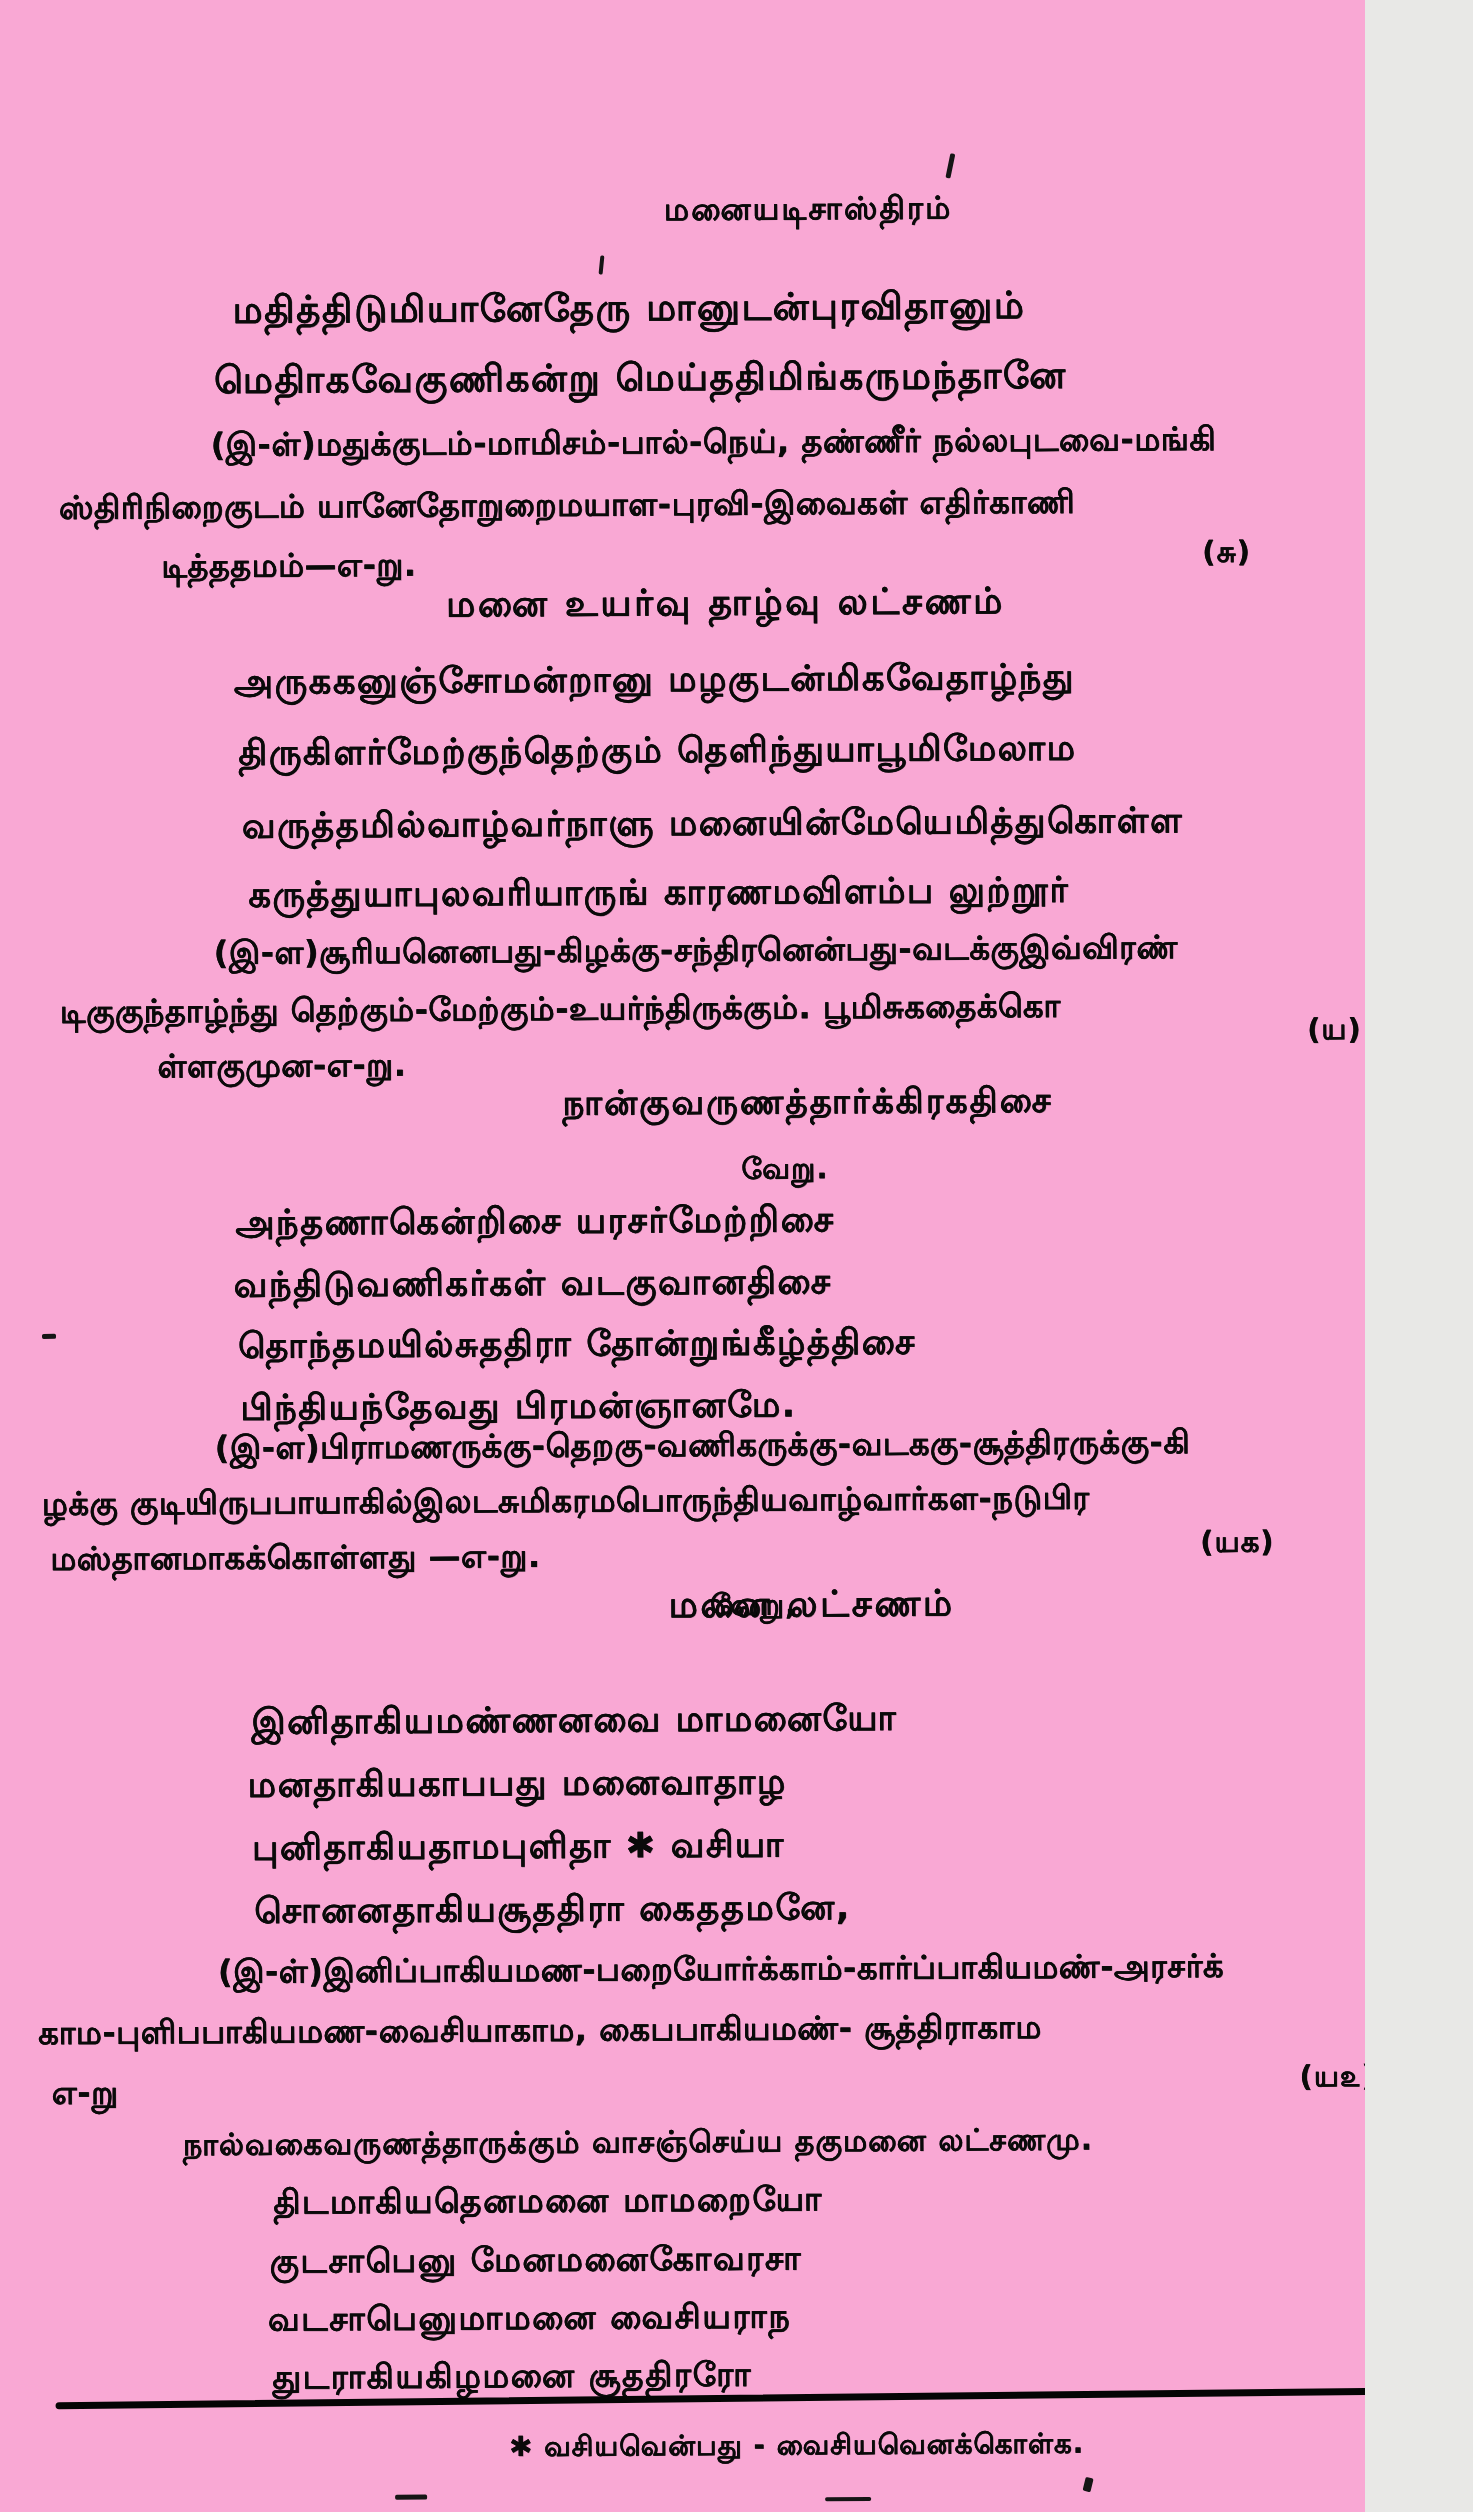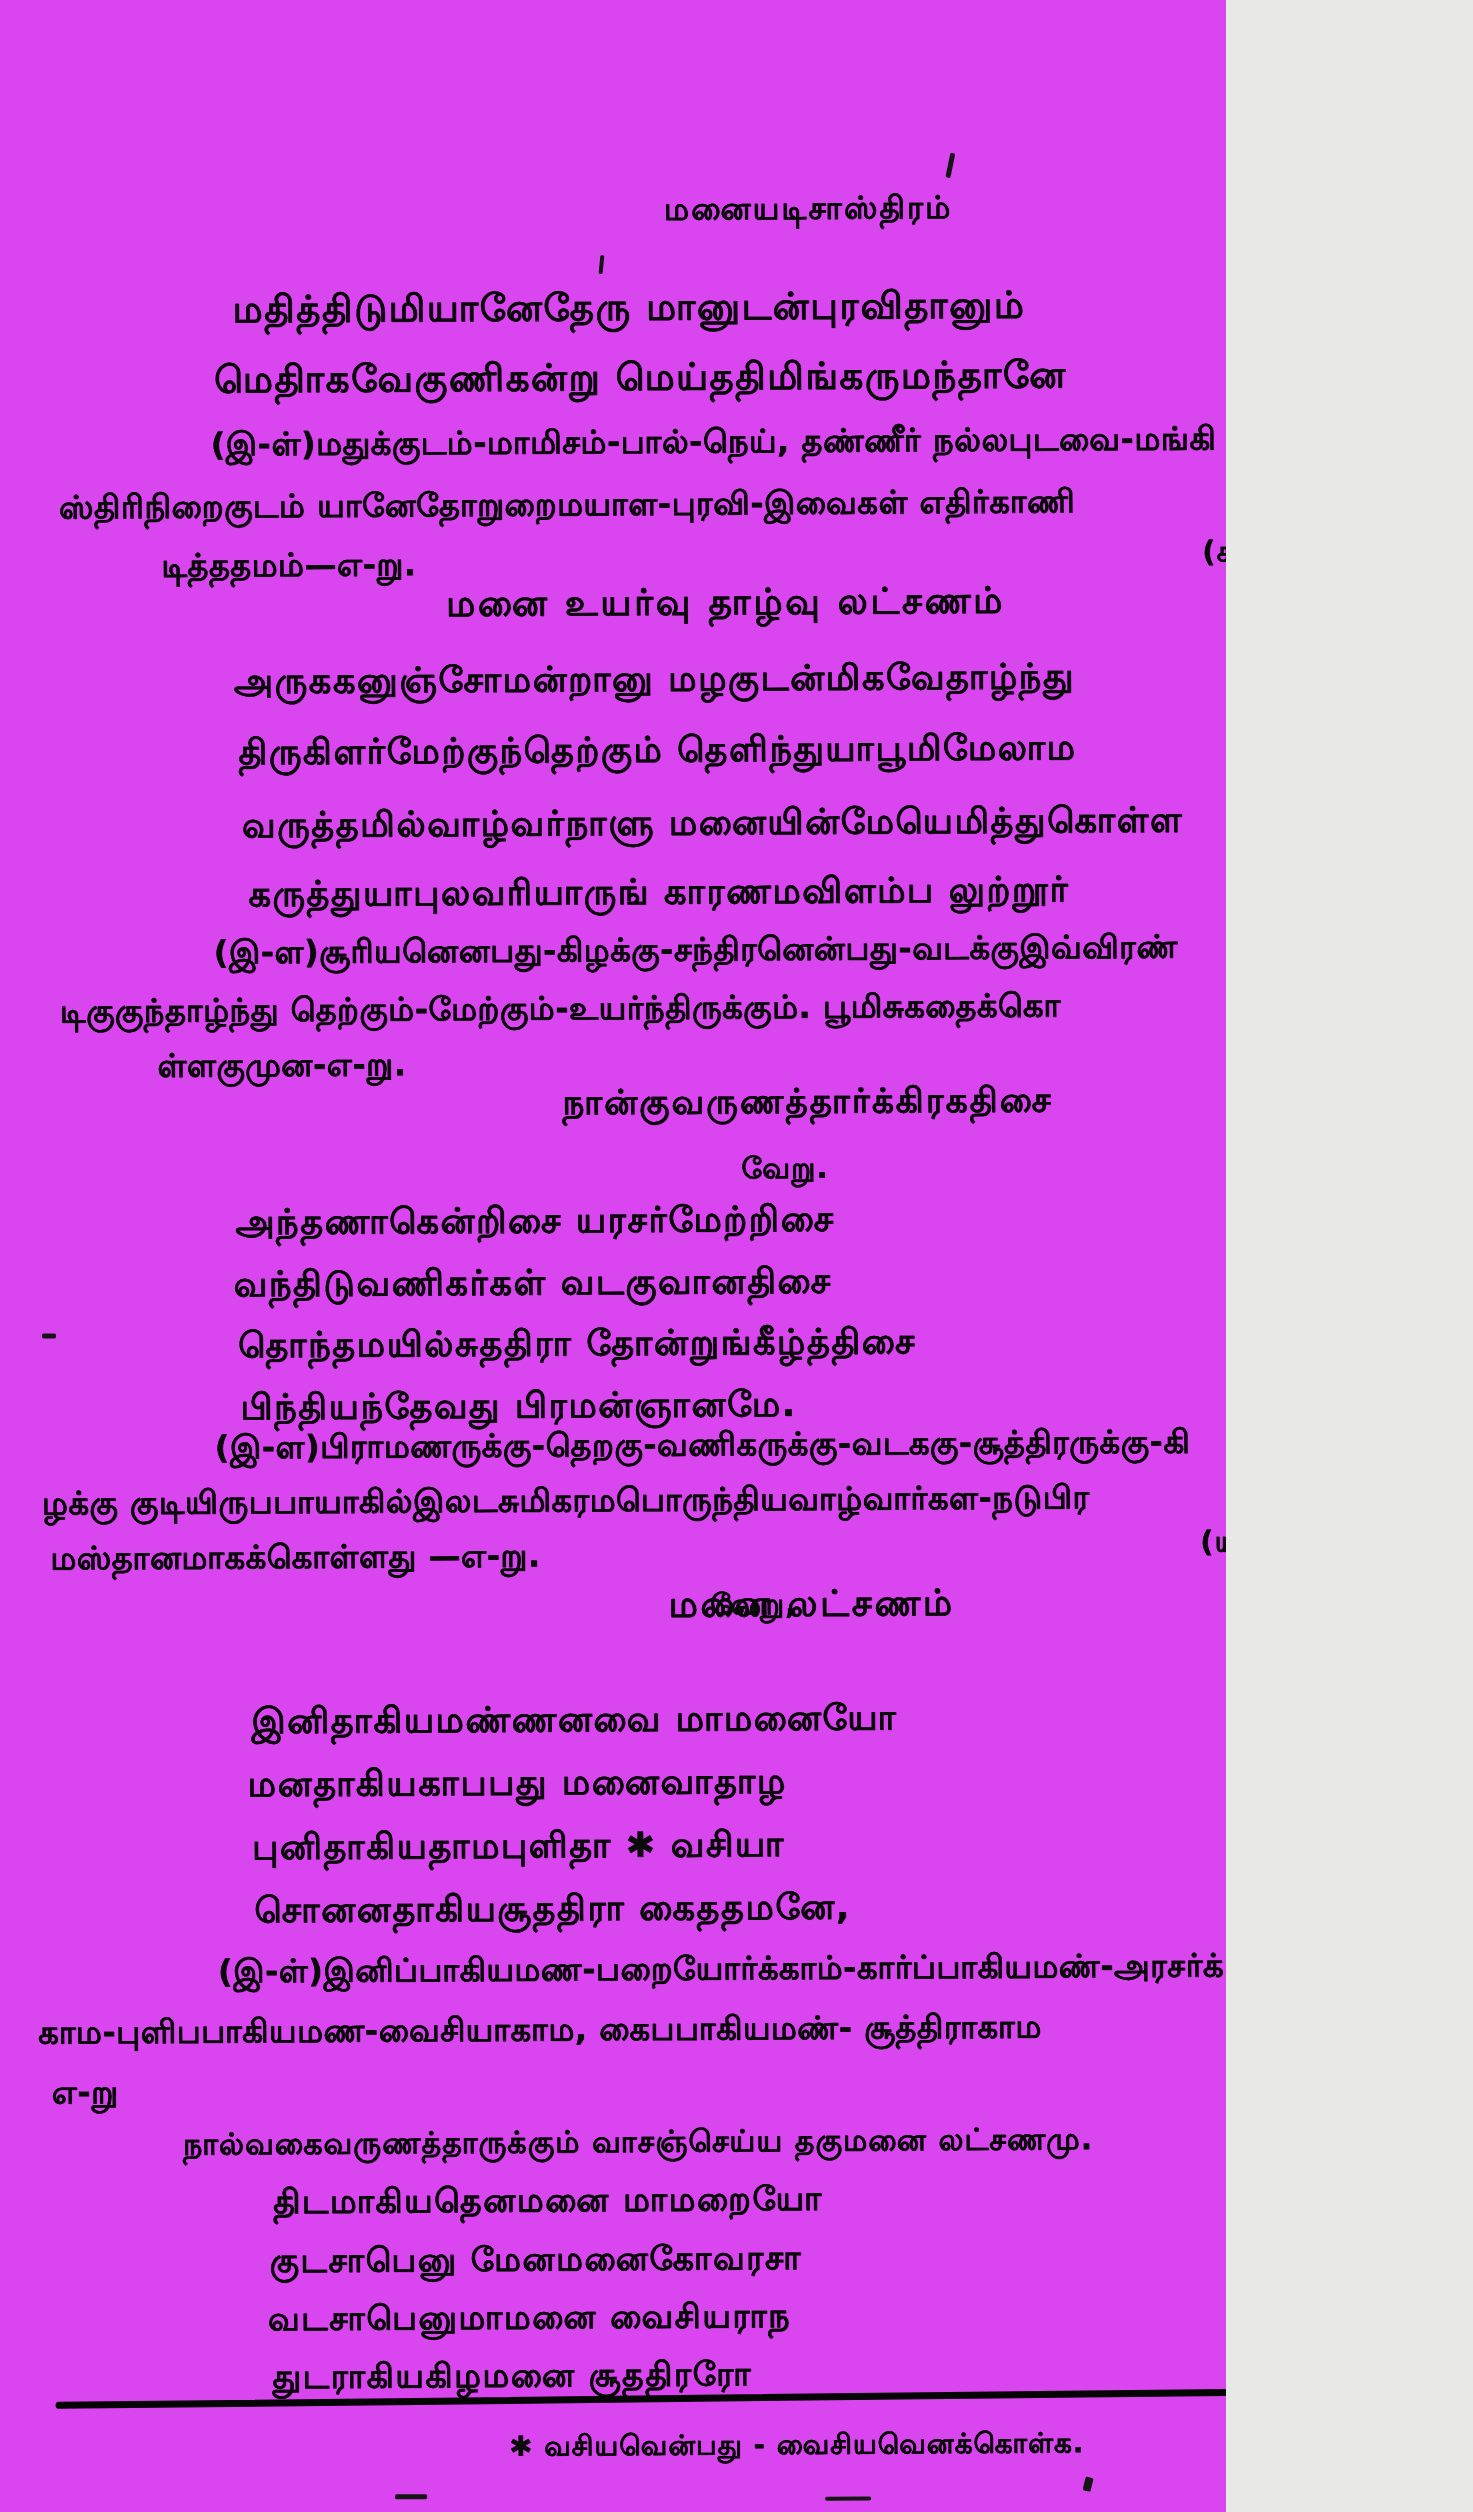--- a/index.html
+++ b/index.html
@@ -1,19 +1,19 @@
 <!DOCTYPE html>
 <html style="font-size:8.8px"><head>
 <meta charset="utf-8">
 <style>
   html,body{margin:0;padding:0;background:#e8e8e6;}
   .sheet{
     position:relative;
-    width:1226px;height:2512px;
-    background:#d946ef;
+    width:1365px;height:2512px;
+    background:#f9a8d4;
     overflow:hidden;
     font-family:"DejaVu Sans",sans-serif;
     color:#0a0a0a;
   }
   .skew{position:absolute;inset:0;transform:rotate(-0.35deg);transform-origin:50% 40%;}
   .t{
     position:absolute;
     white-space:nowrap;
     font-weight:700;
     color:#0a0a0a;

